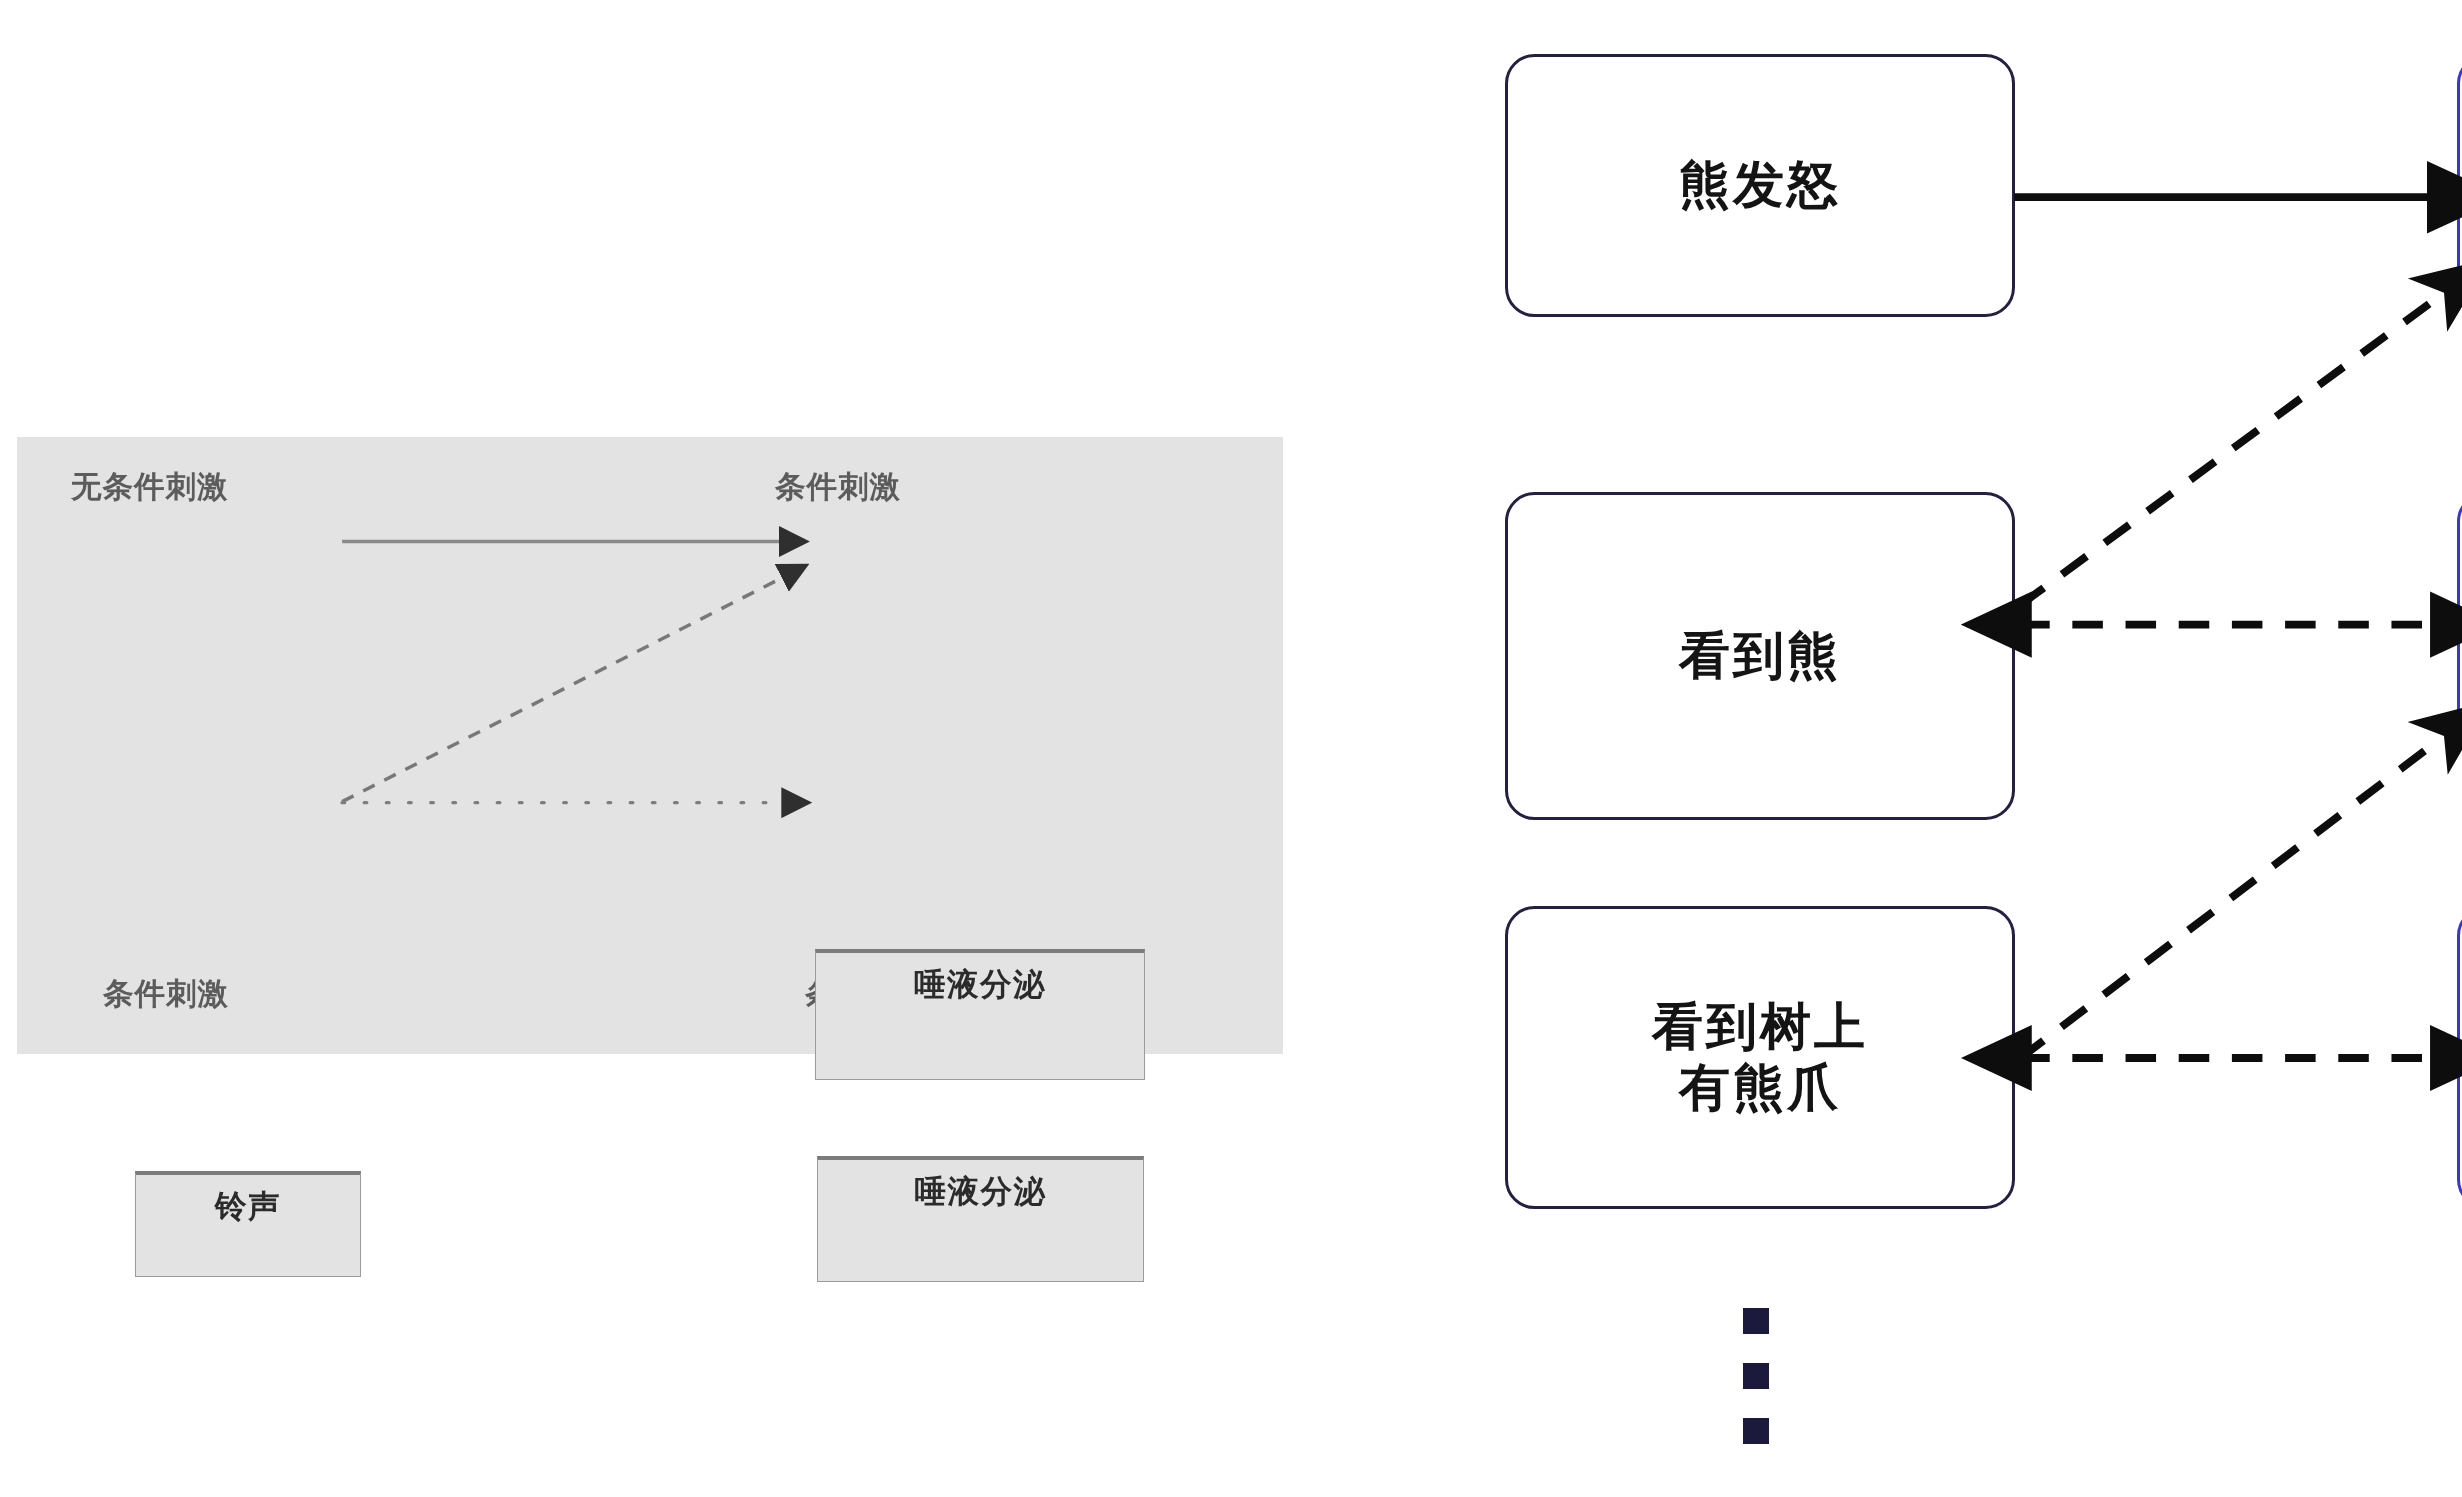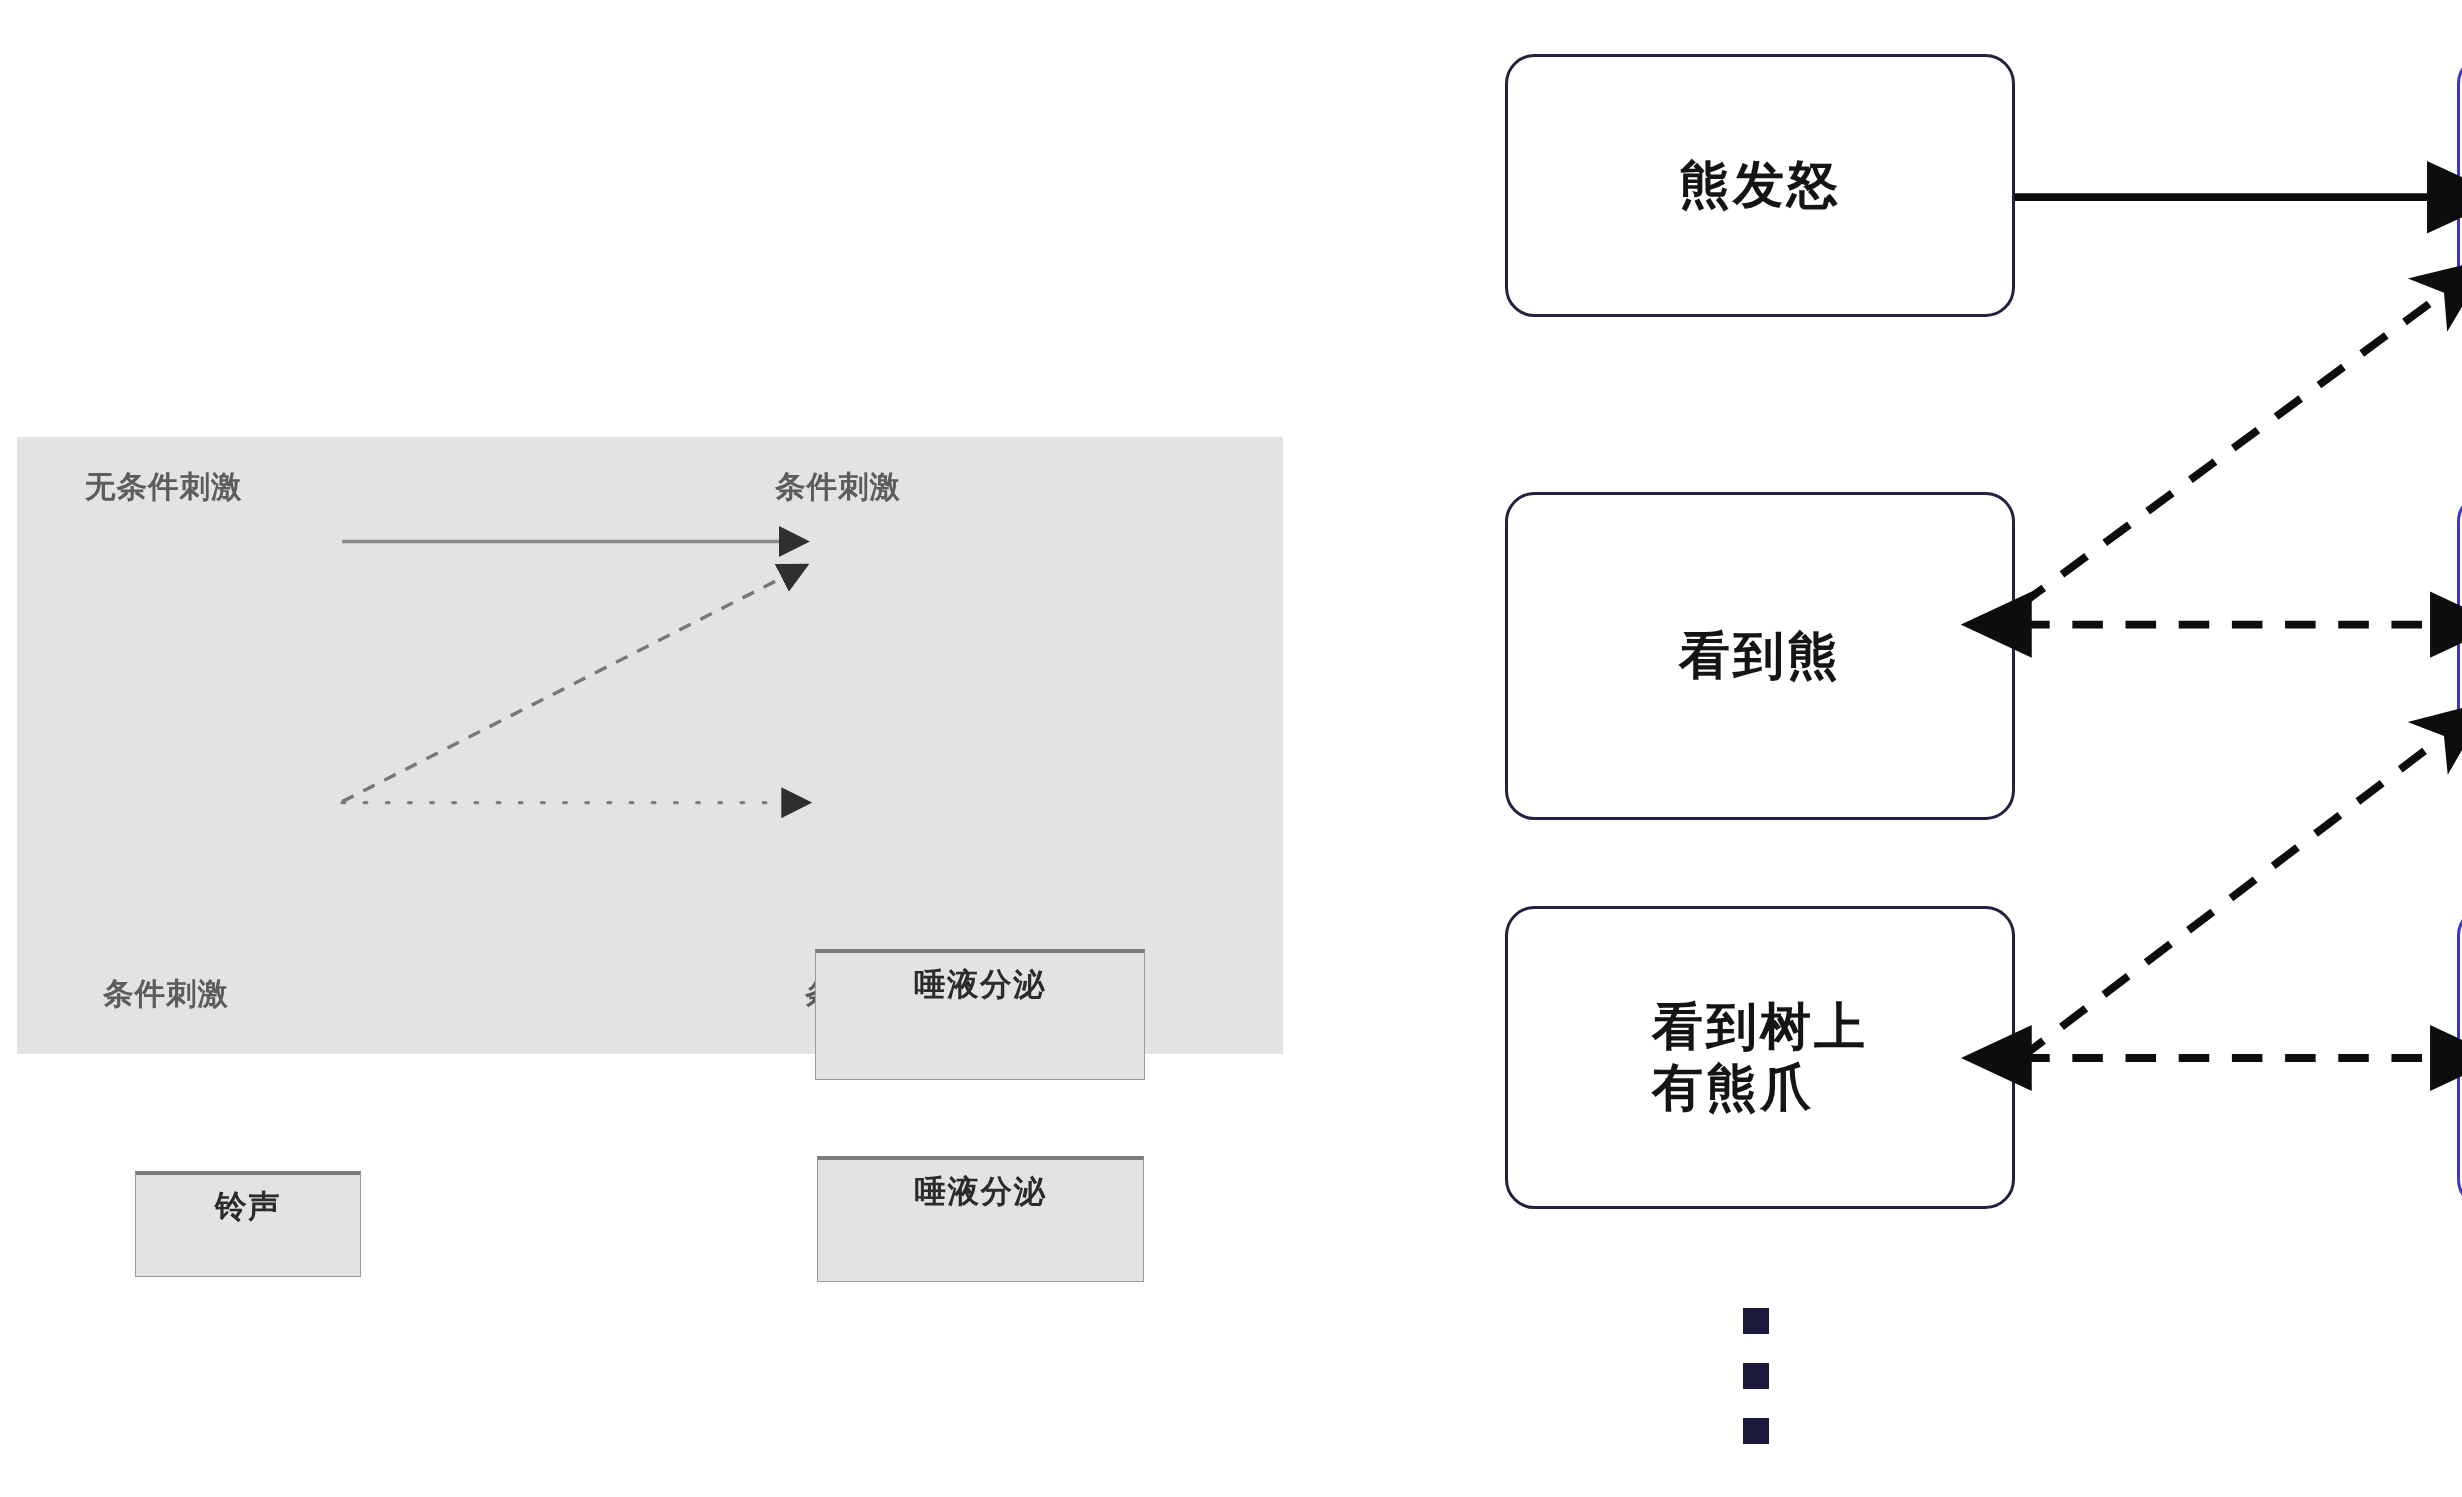--- a/index.html
+++ b/index.html
@@ -12,21 +12,21 @@
   
   #cc-panel{
     position:absolute;left:17px;top:437px;width:1266px;height:617px;
     background:#e3e3e3;
   }
   .cc-caption{
     position:absolute;color:#5c5c5c;font-size:30.5px;font-weight:700;
     letter-spacing:1px;white-space:nowrap;
     font-family:"DejaVu Sans","Liberation Sans",sans-serif;
   }
-  #cc-cap-us {left:68px; top:29.5px;}
+  #cc-cap-us {left:54px; top:29.5px;}
   #cc-cap-ur {left:758px;top:29.5px;}
   #cc-cap-cs {left:86px; top:537px;}
   #cc-cap-cr {left:788px;top:537px;}
 
   .cc-box{
     position:absolute;background:#e3e3e3;
     border:1.5px solid #9b9b9b;border-top:4.4px solid #7c7c7c;
     box-sizing:border-box;
     display:flex;align-items:flex-start;justify-content:center;
   }
@@ -39,21 +39,21 @@
   #cc-box-sal1 {left:798px;top:512px; width:330px; height:131px;}
   #cc-box-sal2 {left:800px;top:719px; width:327px; height:126px;}
 
   
   .cc-svg{position:absolute;left:0;top:0;width:1266px;height:617px;overflow:visible;}
 
   
   .rd-box{
     position:absolute;background:#ffffff;box-sizing:border-box;
     border-radius:29.5px;
-    display:flex;align-items:center;justify-content:center;text-align:left;
+    display:flex;align-items:center;justify-content:center;text-align:center;
   }
   .rd-box.dark{border:3.4px solid #23213f;}
   .rd-box.blue{border:3.4px solid #3a36c8;}
   .rd-label-cn{
     color:#141414;font-size:51px;font-weight:700;letter-spacing:3px;
     line-height:1.18;white-space:pre-line;
     font-family:"DejaVu Sans","Liberation Sans",sans-serif;
   }
 
   #rd-bear-angry {left:1505px;top:54px;  width:510px;height:263px;}

